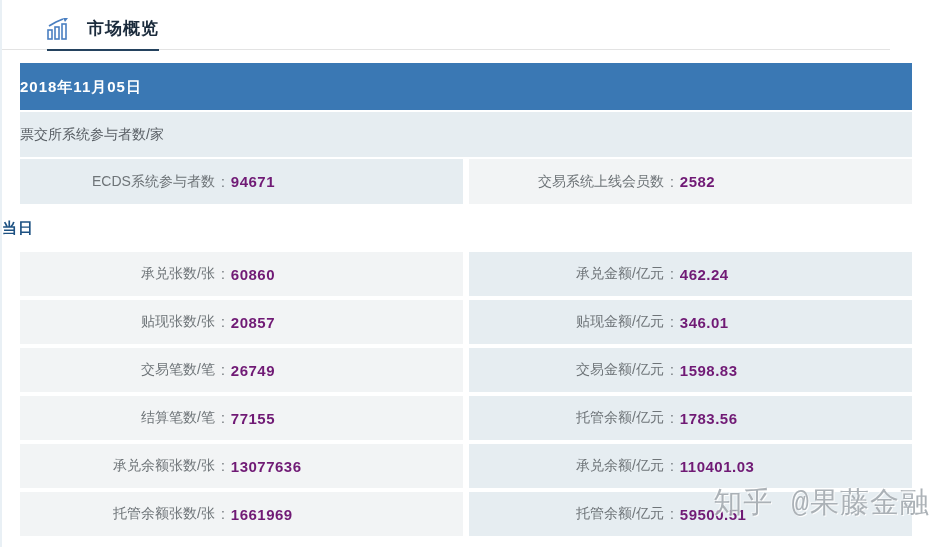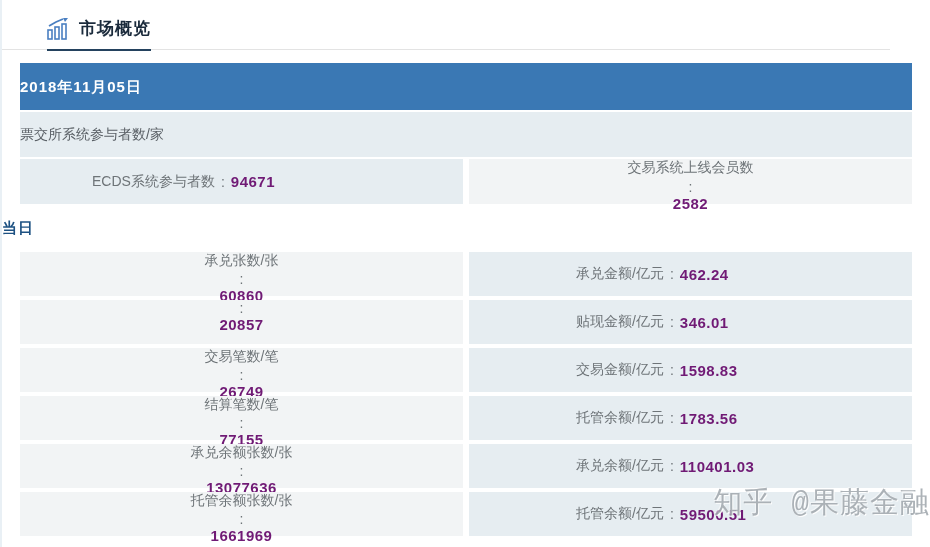--- a/index.html
+++ b/index.html
@@ -16,21 +16,21 @@
   
   .page-header {
     height: 50px;
     padding: 17px 0 0 45px;
     border-bottom: 1px solid #e3e3e3;
     margin-right: 40px;
   }
   .title-block {
     display: inline-flex;
     align-items: center;
-    gap: 8px;
+    gap: 16px;
     padding-bottom: 9px;
     border-bottom: 2px solid #24425e;
     margin-bottom: -2px;
   }
   .title-block .icon { width: 24px; height: 22px; display: inline-block; }
   .page-title {
     font-size: 17px;
     font-weight: bold;
     color: #1b2b3c;
     letter-spacing: 1px;
@@ -77,21 +77,21 @@
     white-space: nowrap;
   }
   .cell .colon { color: #6e7478; padding: 0 6px; }
   .cell .value {
     color: #701a75;
     font-weight: bold;
     font-size: 15px;
     letter-spacing: 0.5px;
   }
   .bg-blue { background: #e6edf1; }
-  .bg-gray { background: #f2f4f5; flex-direction: column; }
+  .bg-gray { background: #f2f4f5; }
   
   .section-title {
     height: 48px;
     line-height: 48px;
     text-align: left;
     color: #1d5182;
     font-size: 15px;
     font-weight: bold;
     letter-spacing: 1px;
   }
@@ -156,20 +156,21 @@
     </div>
     <div class="cell bg-blue">
       <span class="label">承兑金额/亿元</span>
       <span class="colon">:</span>
       <span class="value">462.24</span>
     </div>
   </div>
 
   <div class="pair-row data-row">
     <div class="cell bg-gray">
+      <span class="label">贴现张数/张</span>
       <span class="colon">:</span>
       <span class="value">20857</span>
     </div>
     <div class="cell bg-blue">
       <span class="label">贴现金额/亿元</span>
       <span class="colon">:</span>
       <span class="value">346.01</span>
     </div>
   </div>
 

